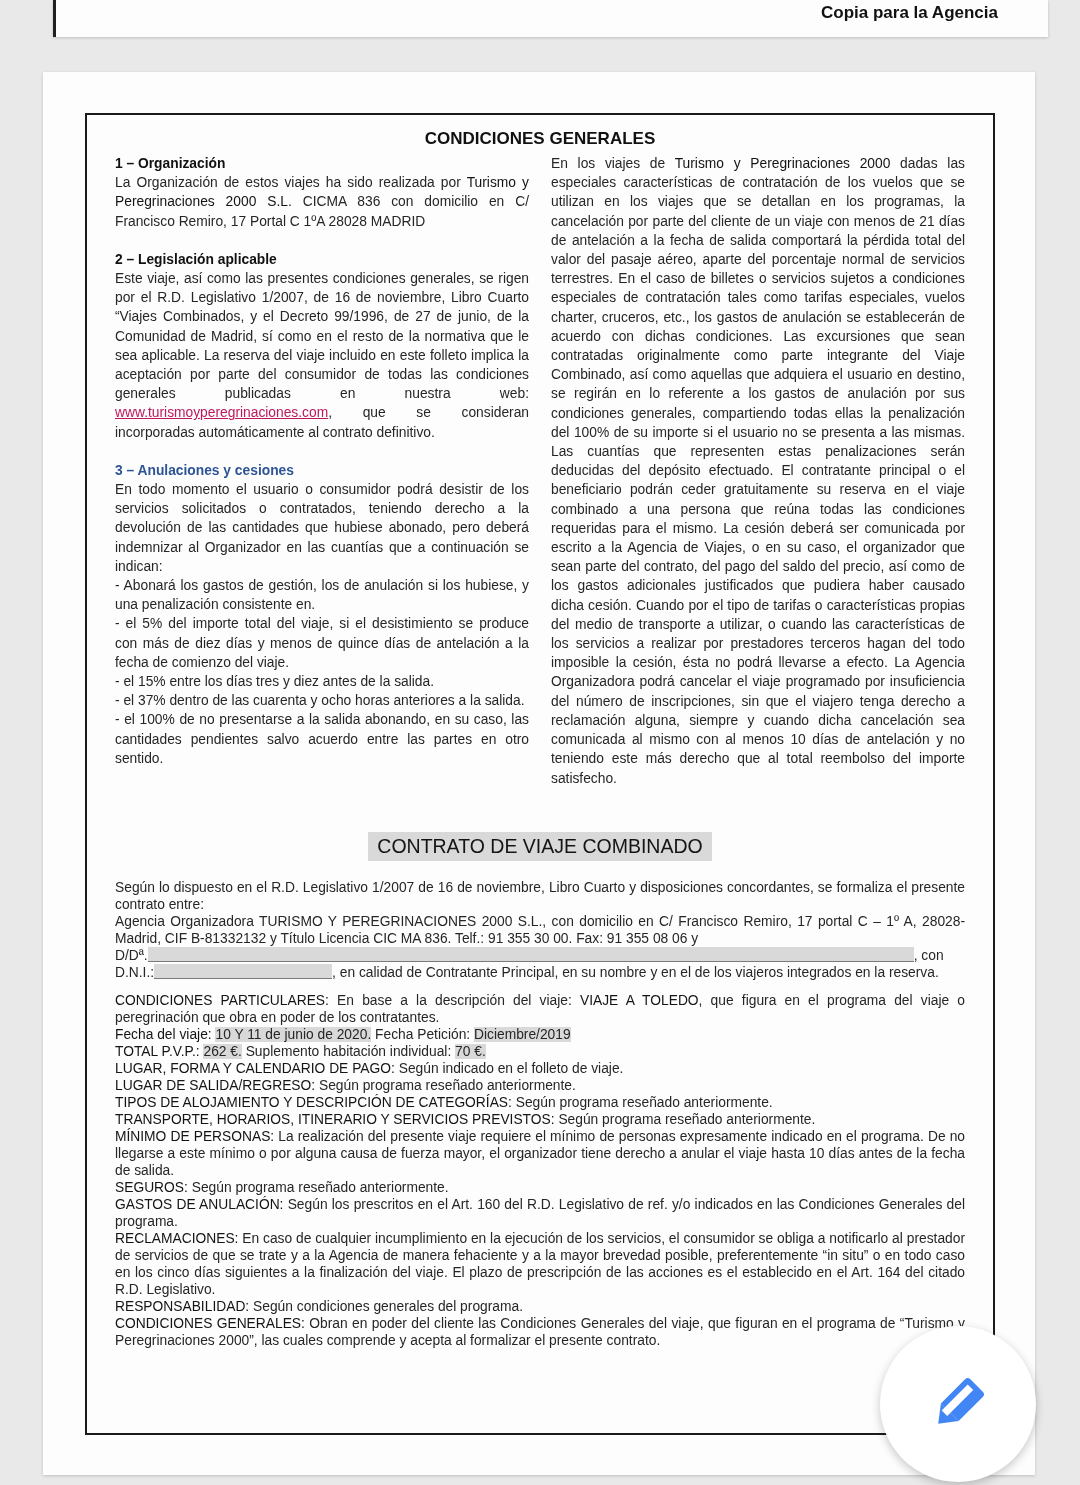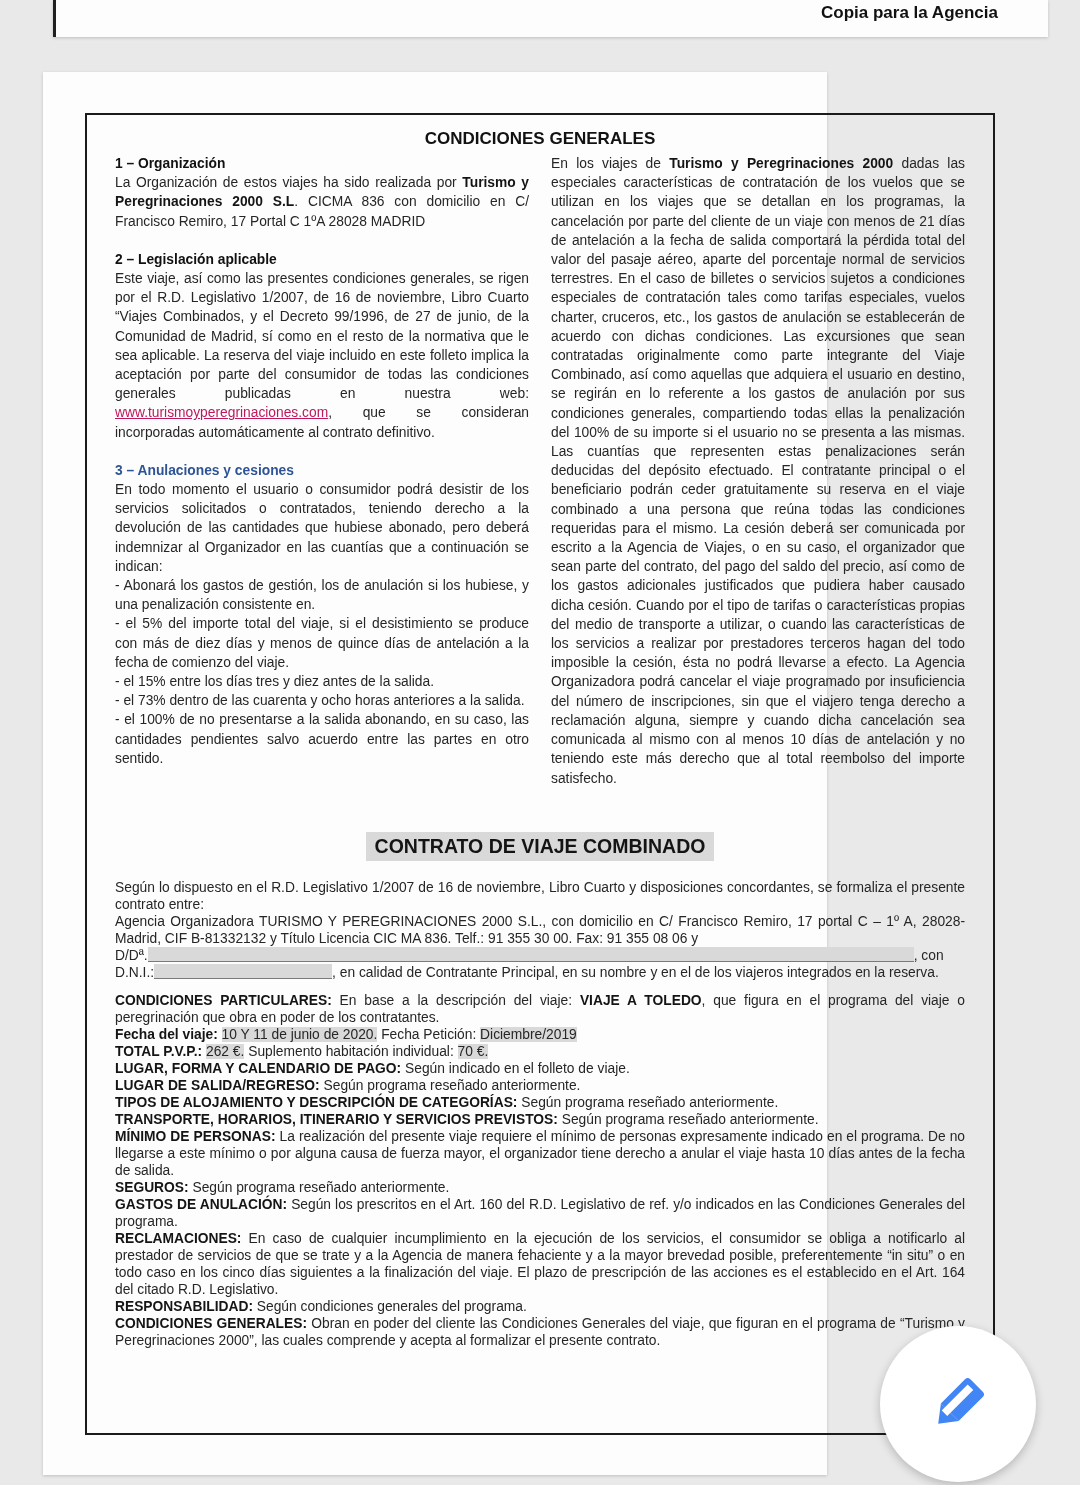--- a/index.html
+++ b/index.html
@@ -5,43 +5,43 @@
   html,body{margin:0;padding:0;background:#e9e9e9;}
   .viewport{position:relative;width:1080px;height:1485px;overflow:hidden;
             font-family:"Liberation Sans",sans-serif;color:#262626;background:#e9e9e9;}
 
   
   .page-top{position:absolute;left:53px;top:0;width:992px;height:37px;background:#fdfdfd;
             border-left:3px solid #1f1f1f;box-shadow:0 1px 3px rgba(0,0,0,.18);}
   .copy-label{position:absolute;right:50px;top:3px;font-size:17px;font-weight:bold;color:#111;}
 
   
-  .page-main{position:absolute;left:43px;top:72px;width:784px;height:1403px;background:#fdfdfd;
+  .page-main{position:absolute;left:43px;top:72px;width:992px;height:1403px;background:#fdfdfd;
              box-shadow:0 1px 3px rgba(0,0,0,.18);}
   .doc-box{position:absolute;left:42px;top:41px;width:910px;height:1322px;
            border:2px solid #1b1b1b;box-sizing:border-box;padding:14px 28px 0 28px;overflow:hidden;}
 
   .doc-title{text-align:center;font-size:17px;font-weight:bold;color:#111;margin:0 0 5px 0;}
 
   .columns{display:flex;gap:22px;}
   .col{width:416px;font-size:13.8px;line-height:19.2px;text-align:justify;}
   .col p{margin:0;}
   .sec-heading{font-weight:bold;color:#111;margin:0;}
   .sec-heading.navy{color:#2e5496;}
   .sec-gap{height:19px;}
 
   .contract-heading{text-align:center;margin:44px 0 18px 0;}
   .contract-heading span{display:inline-block;background:#d9d9d9;color:#141414;
-                         font-size:19.5px;font-weight:bold;padding:3px 9px;}
+                         font-size:19.5px;font-weight:normal;padding:3px 9px;}
 
   .lower{font-size:13.8px;line-height:17px;text-align:justify;}
   .lower p{margin:0;}
   .gap-before{margin-top:11px !important;}
 
-  .b{font-weight:bold;color:#141414;}
+  .b{font-weight:normal;color:#141414;}
   .navy{color:#2e5496;font-weight:bold;}
   .hl{background:#d9d9d9;}
   .link{color:#be185d;text-decoration:underline;cursor:pointer;}
   .blank{display:inline-block;background:#d9d9d9;height:14px;vertical-align:-2px;
          border-bottom:1.5px solid #7a7a7a;}
 
   
   .fab{position:absolute;left:880px;top:1326px;width:156px;height:156px;border-radius:50%;
        background:#fff;box-shadow:0 3px 10px rgba(0,0,0,.22);display:flex;align-items:center;
        justify-content:center;cursor:pointer;}
@@ -67,21 +67,21 @@
           <p><span class="">La Organización de estos viajes ha sido realizada por </span><span class="b">Turismo y Peregrinaciones 2000 S.L</span><span class="">. CICMA 836 con domicilio en C/ Francisco Remiro, 17 Portal C 1ºA 28028 MADRID</span></p>
           <div class="sec-gap"></div>
           <p class="sec-heading">2 – Legislación aplicable</p>
           <p><span class="">Este viaje, así como las presentes condiciones generales, se rigen por el R.D. Legislativo 1/2007, de 16 de noviembre, Libro Cuarto “Viajes Combinados, y el Decreto 99/1996, de 27 de junio, de la Comunidad de Madrid, sí como en el resto de la normativa que le sea aplicable. La reserva del viaje incluido en este folleto implica la aceptación por parte del consumidor de todas las condiciones generales publicadas en nuestra web: </span><span class="link">www.turismoyperegrinaciones.com</span><span class="">, que se consideran incorporadas automáticamente al contrato definitivo.</span></p>
           <div class="sec-gap"></div>
           <p class="sec-heading navy">3 – Anulaciones y cesiones</p>
           <p><span class="">En todo momento el usuario o consumidor podrá desistir de los servicios solicitados o contratados, teniendo derecho a la devolución de las cantidades que hubiese abonado, pero deberá indemnizar al Organizador en las cuantías que a continuación se indican:</span></p>
           <p><span class="">- Abonará los gastos de gestión, los de anulación si los hubiese, y una penalización consistente en.</span></p>
           <p><span class="">- el 5% del importe total del viaje, si el desistimiento se produce con más de diez días y menos de quince días de antelación a la fecha de comienzo del viaje.</span></p>
           <p><span class="">- el 15% entre los días tres y diez antes de la salida.</span></p>
-          <p><span class="">- el 73% dentro de las cuarenta y ocho horas anteriores a la salida.</span></p>
+          <p><span class="">- el 37% dentro de las cuarenta y ocho horas anteriores a la salida.</span></p>
           <p><span class="">- el 100% de no presentarse a la salida abonando, en su caso, las cantidades pendientes salvo acuerdo entre las partes en otro sentido.</span></p>
         </div>
         <div class="col">
           <p><span class="">En los viajes de </span><span class="b">Turismo y Peregrinaciones 2000</span><span class=""> dadas las especiales características de contratación de los vuelos que se utilizan en los viajes que se detallan en los programas, la cancelación por parte del cliente de un viaje con menos de 21 días de antelación a la fecha de salida comportará la pérdida total del valor del pasaje aéreo, aparte del porcentaje normal de servicios terrestres. En el caso de billetes o servicios sujetos a condiciones especiales de contratación tales como tarifas especiales, vuelos charter, cruceros, etc., los gastos de anulación se establecerán de acuerdo con dichas condiciones. Las excursiones que sean contratadas originalmente como parte integrante del Viaje Combinado, así como aquellas que adquiera el usuario en destino, se regirán en lo referente a los gastos de anulación por sus condiciones generales, compartiendo todas ellas la penalización del 100% de su importe si el usuario no se presenta a las mismas. Las cuantías que representen estas penalizaciones serán deducidas del depósito efectuado. El contratante principal o el beneficiario podrán ceder gratuitamente su reserva en el viaje combinado a una persona que reúna todas las condiciones requeridas para el mismo. La cesión deberá ser comunicada por escrito a la Agencia de Viajes, o en su caso, el organizador que sean parte del contrato, del pago del saldo del precio, así como de los gastos adicionales justificados que pudiera haber causado dicha cesión. Cuando por el tipo de tarifas o características propias del medio de transporte a utilizar, o cuando las características de los servicios a realizar por prestadores terceros hagan del todo imposible la cesión, ésta no podrá llevarse a efecto. La Agencia Organizadora podrá cancelar el viaje programado por insuficiencia del número de inscripciones, sin que el viajero tenga derecho a reclamación alguna, siempre y cuando dicha cancelación sea comunicada al mismo con al menos 10 días de antelación y no teniendo este más derecho que al total reembolso del importe satisfecho.</span></p>
         </div>
       </div>
 
       <div class="contract-heading">
         <span>CONTRATO DE VIAJE COMBINADO</span>
       </div>

